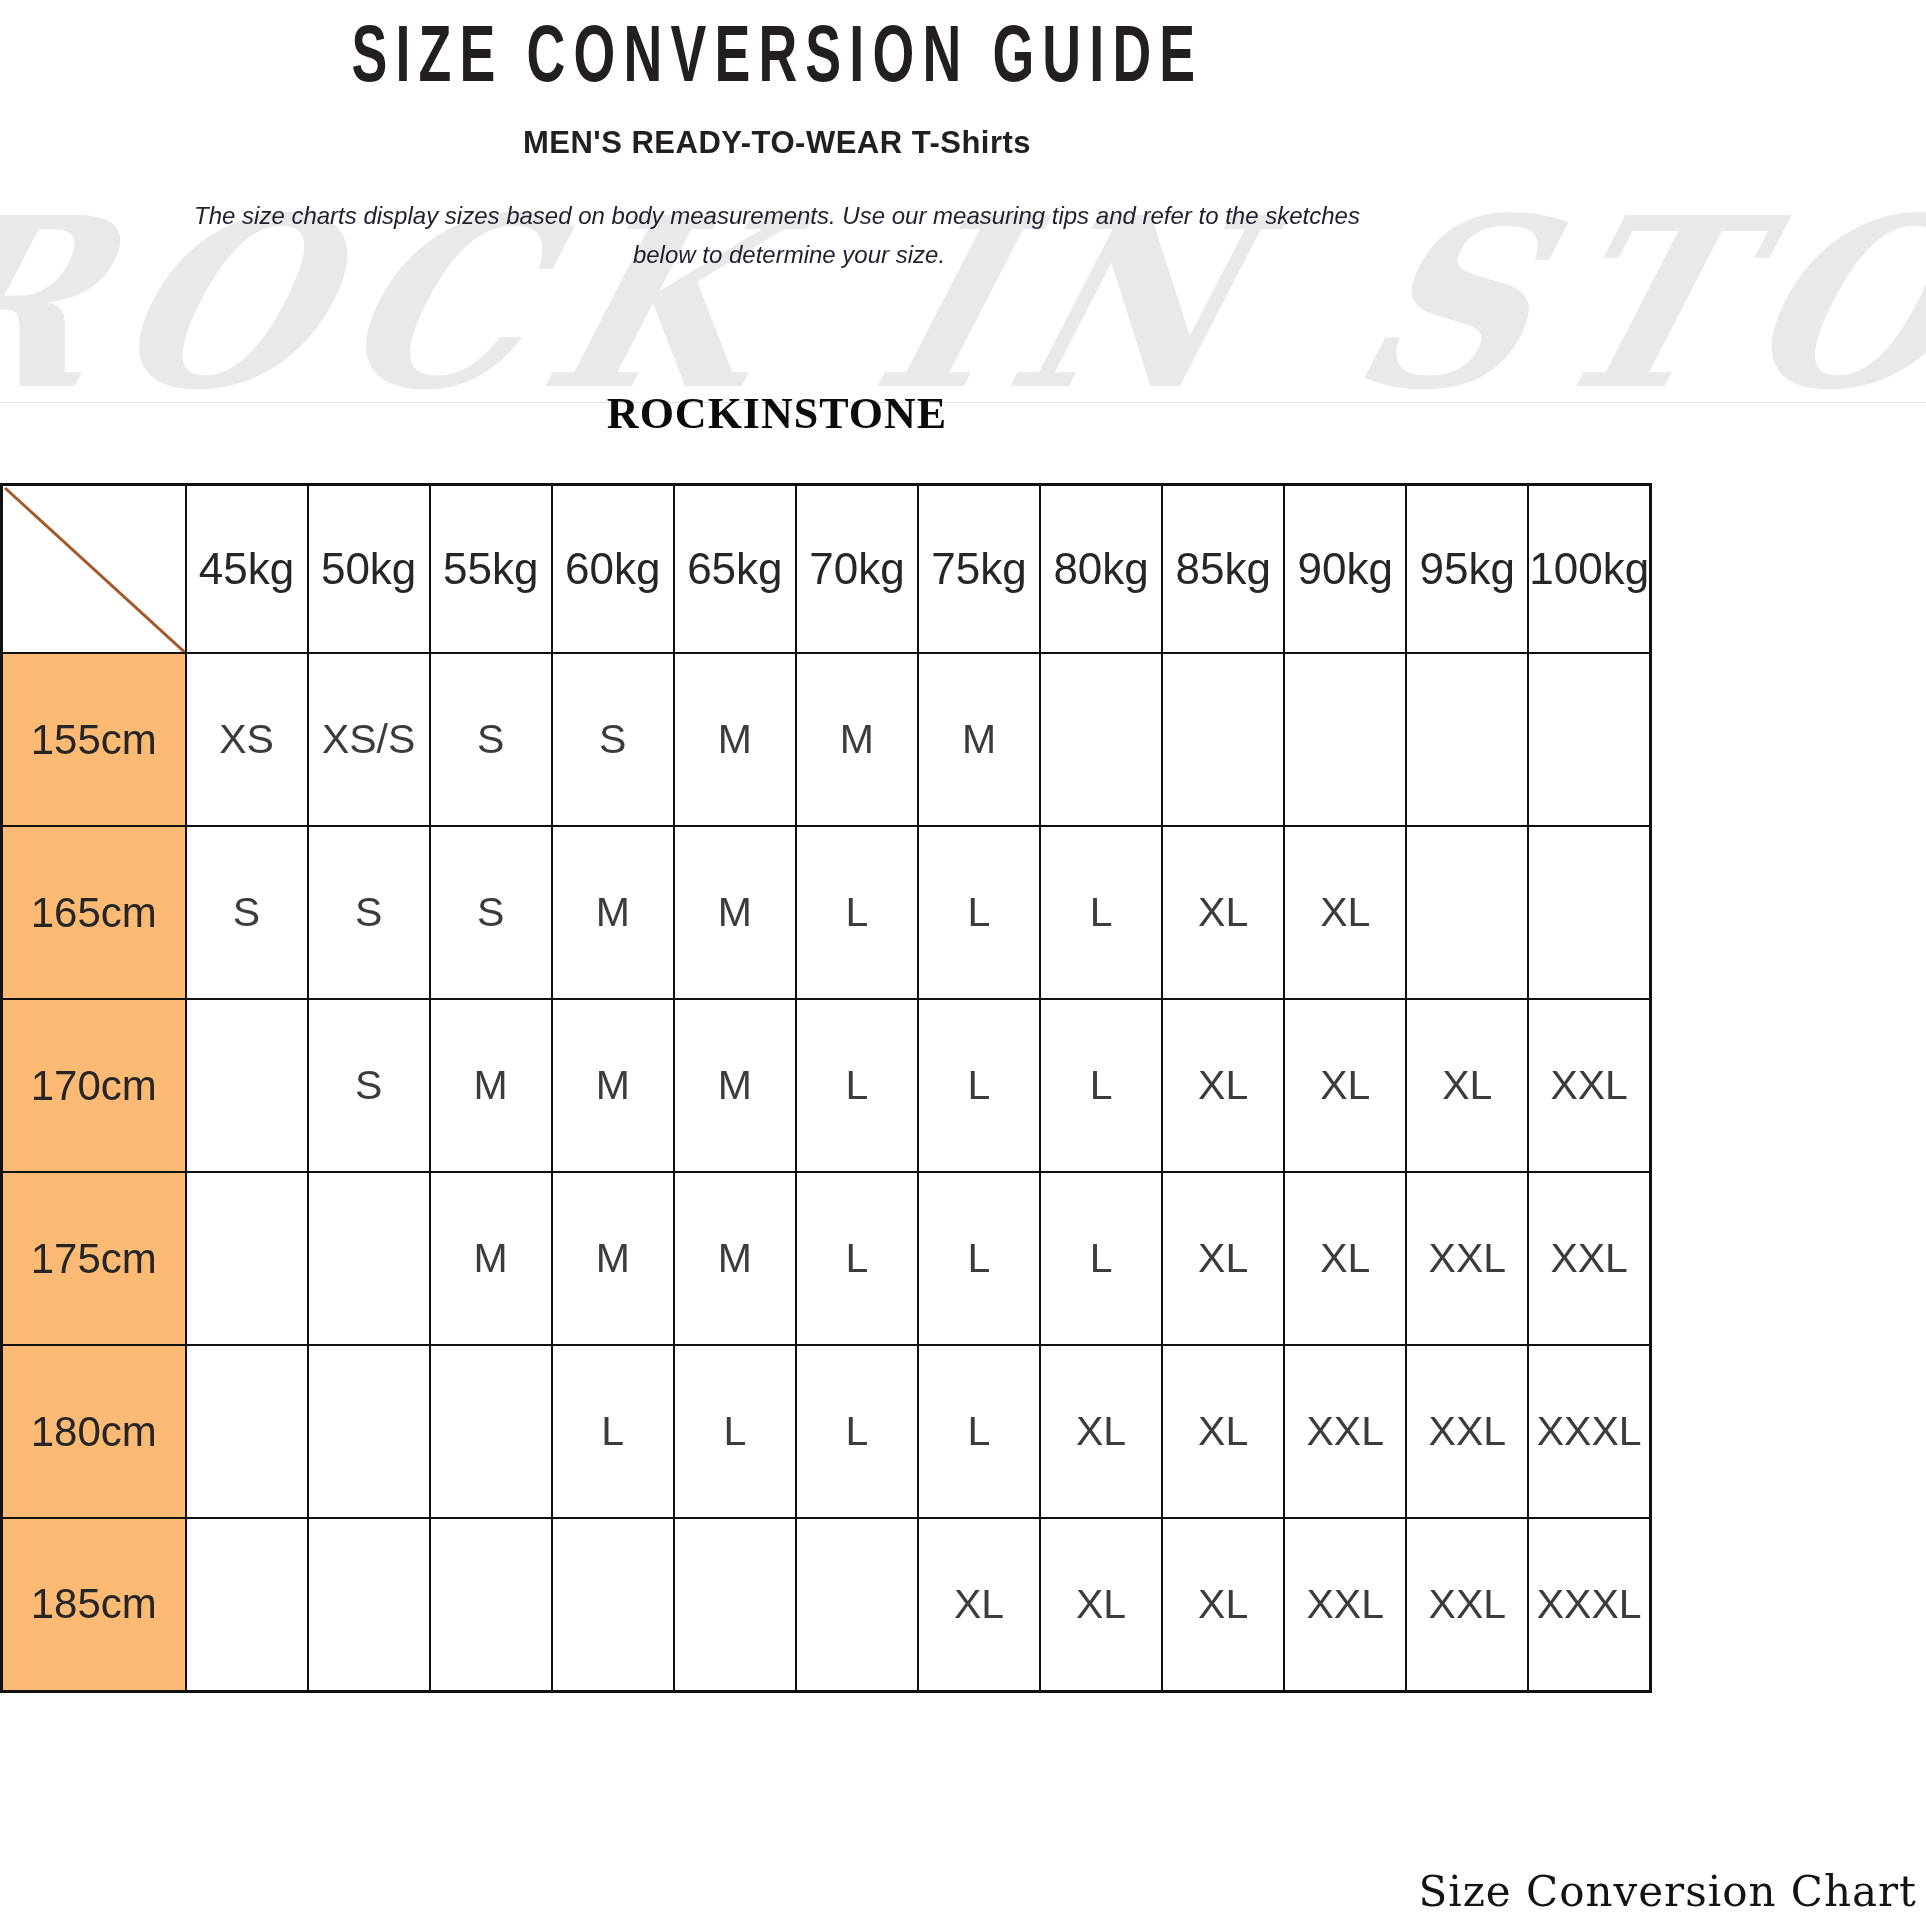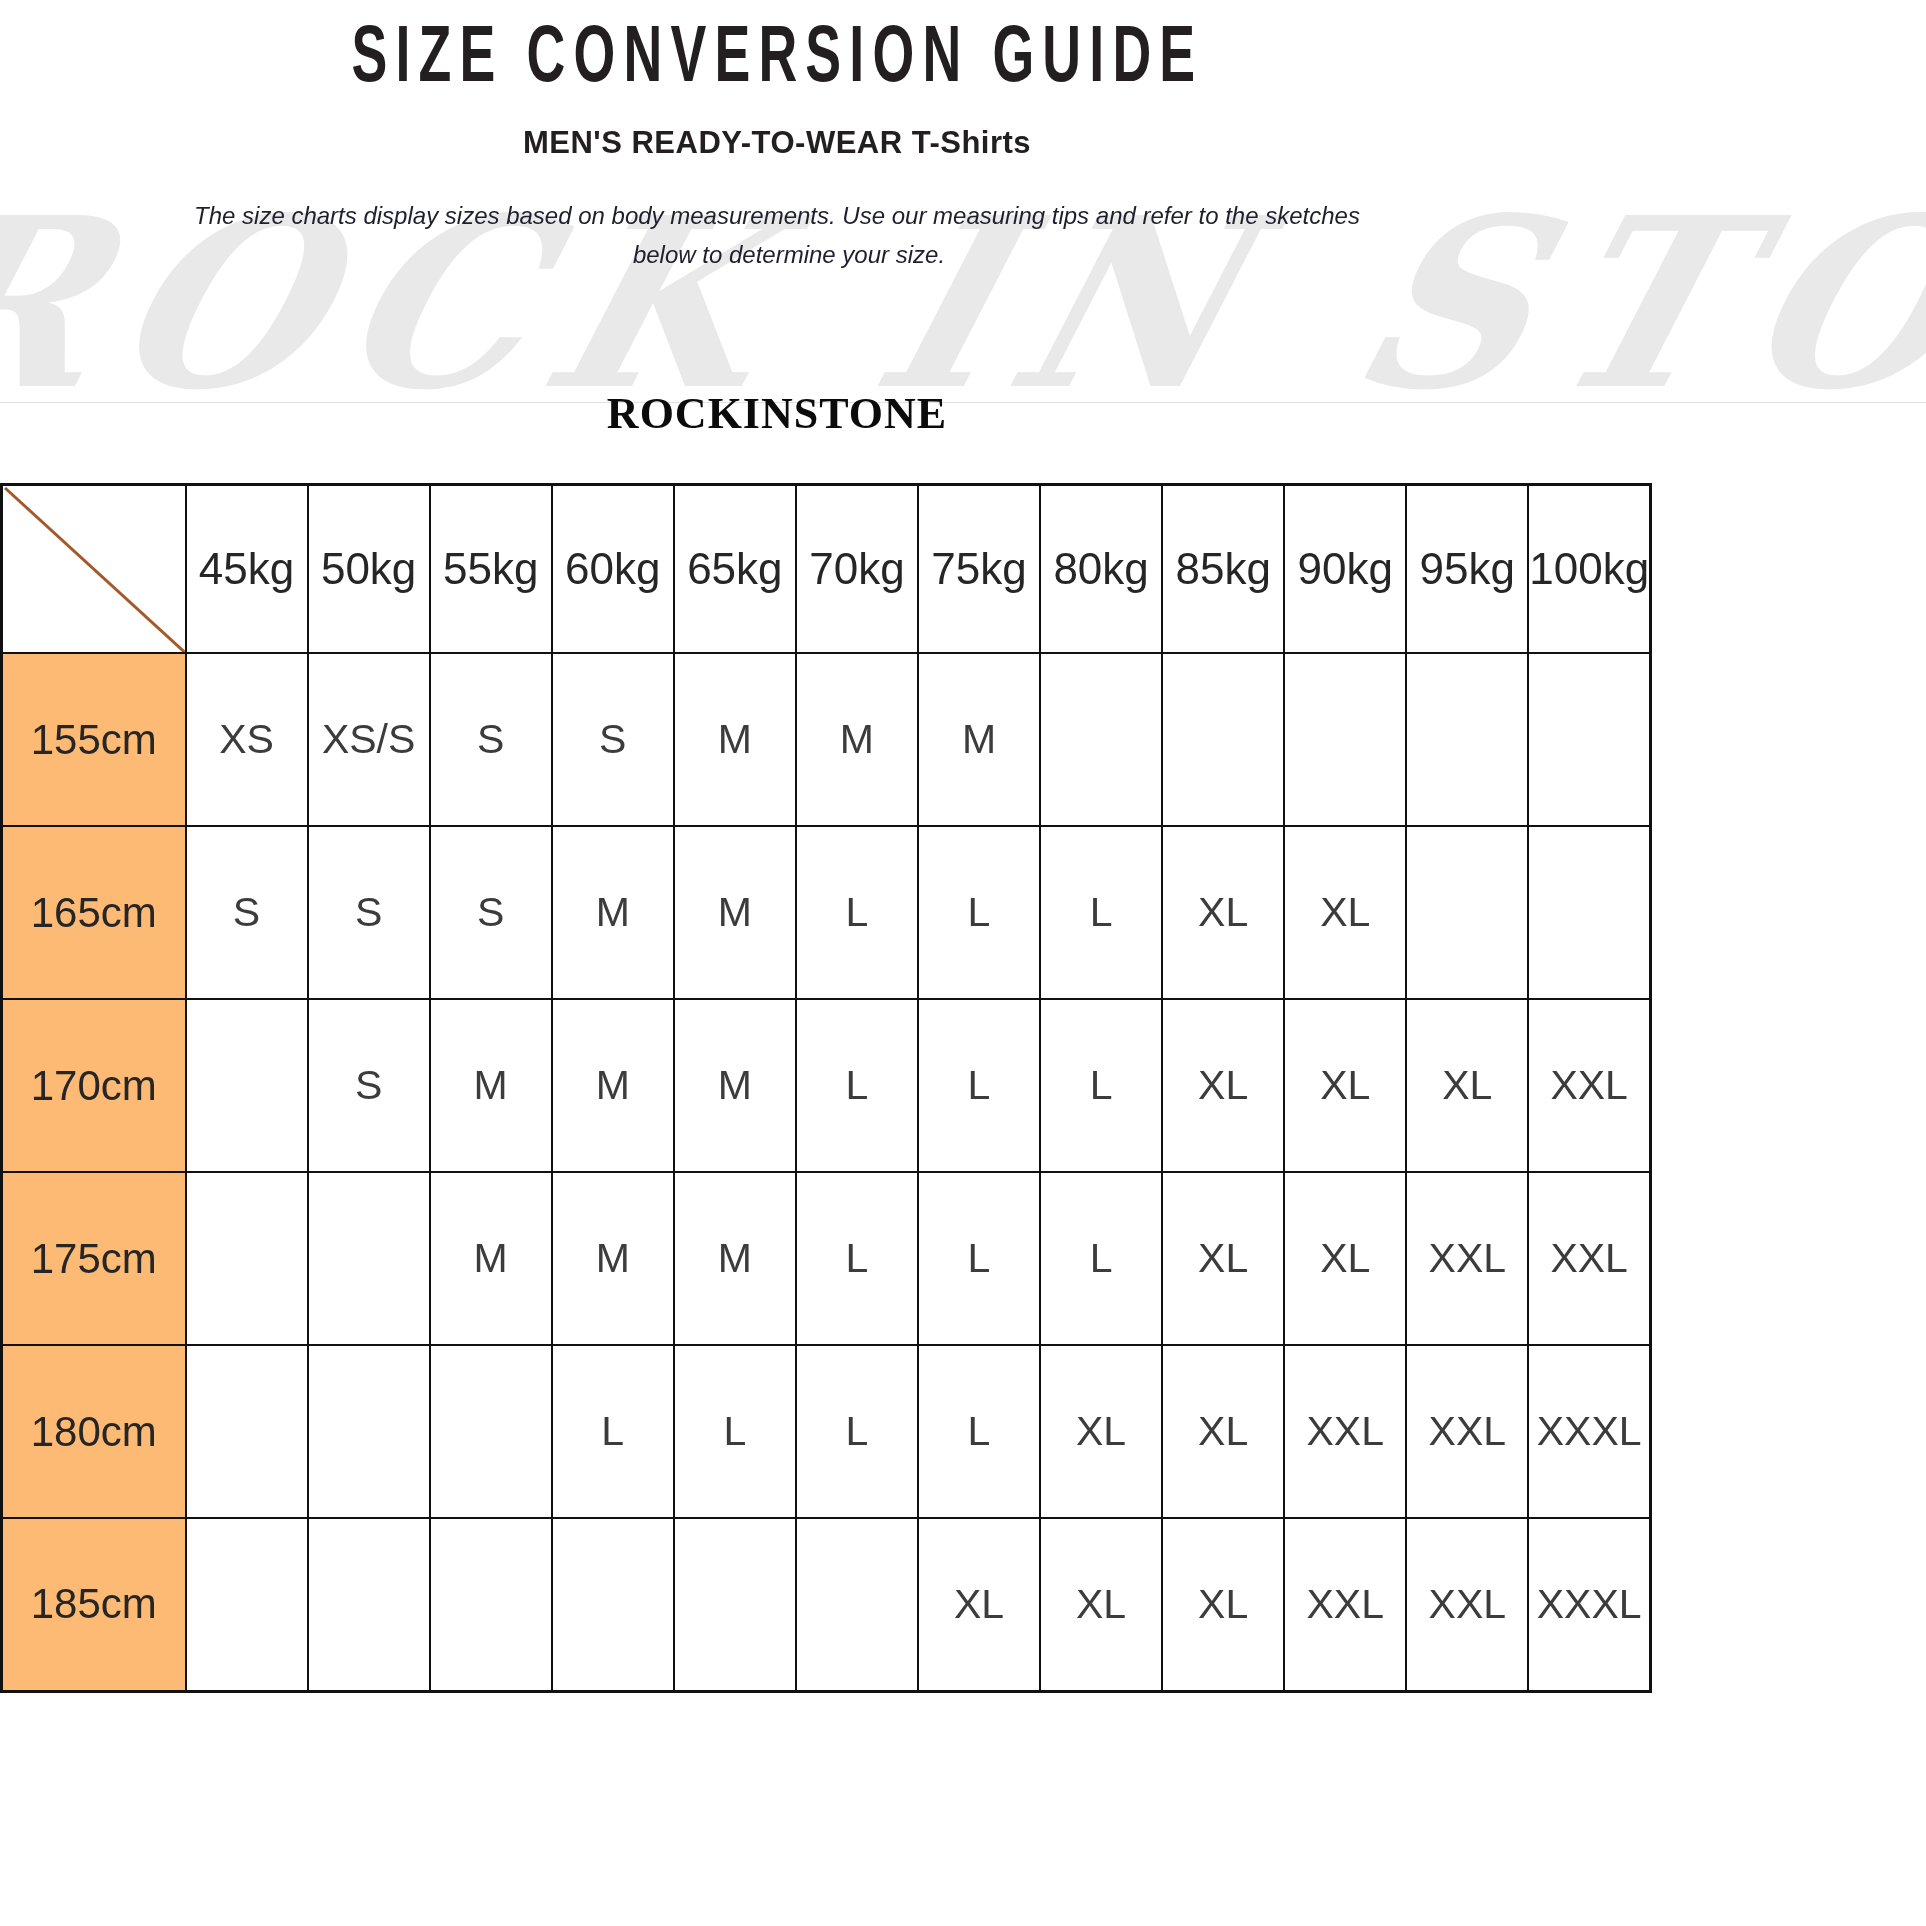--- a/index.html
+++ b/index.html
@@ -261,15 +261,16 @@
           <td class="c-taupe">XL</td>
           <td class="c-taupe">XL</td>
           <td class="c-taupe">XL</td>
           <td class="c-light">XXL</td>
           <td class="c-light">XXL</td>
           <td class="c-blue">XXXL</td>
         </tr>
       </tbody>
   </table>
 
+  <div class="caption">Size Conversion Chart</div>
 
 </div>
 
 
 </body></html>

